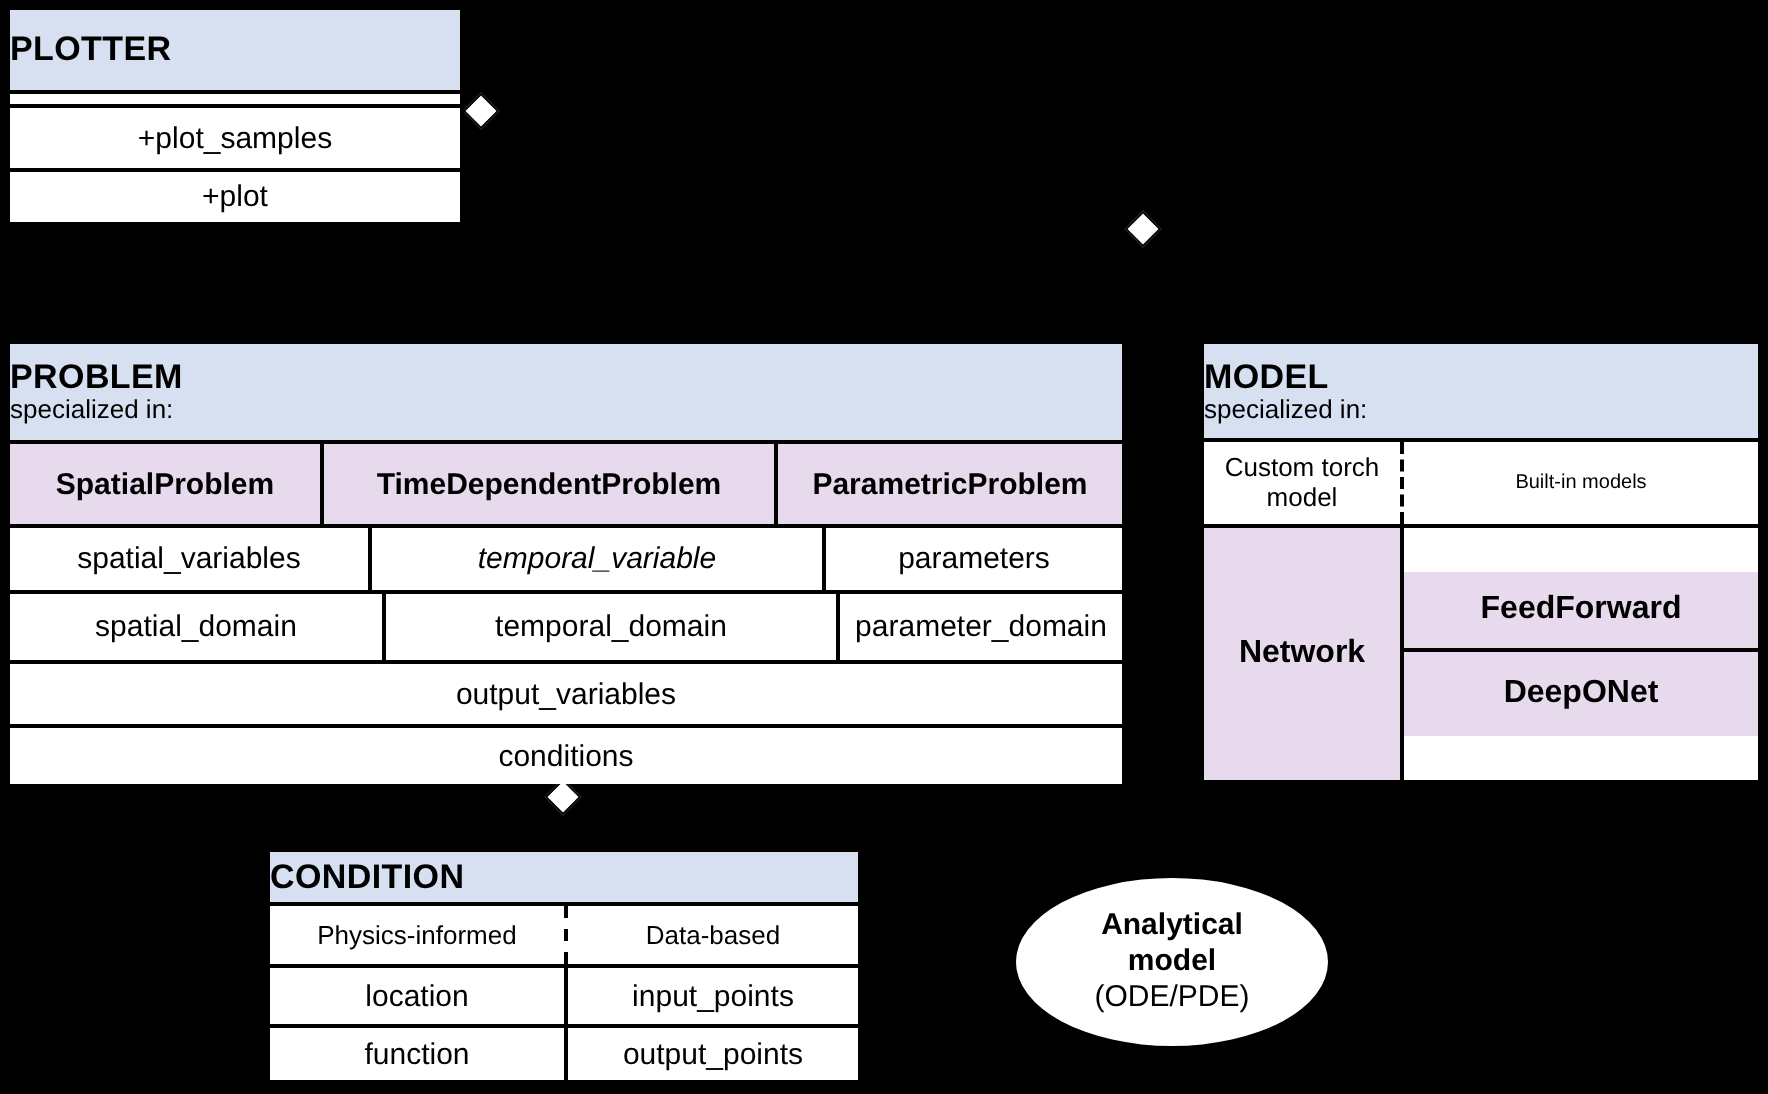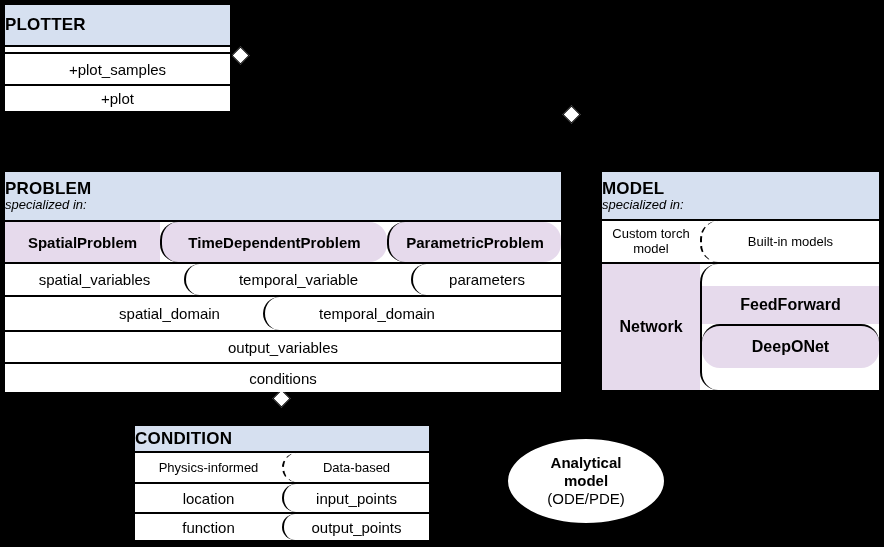--- a/index.html
+++ b/index.html
@@ -25,21 +25,21 @@
     box-sizing:border-box;
     background:#d6e0f0;
     border-bottom:2px solid #000;
     display:flex;
     flex-direction:column;
     align-items:flex-start;
     justify-content:center;
     line-height:1.12;
   }
   .hdr .t{ font-weight:bold; font-size:17px; color:#000; letter-spacing:.2px;}
-  .hdr .s{ font-weight:normal; font-size:13px; color:#000;font-style:italic;}
+  .hdr .s{ font-weight:normal; font-size:13px; color:#000;}
   .row{
     box-sizing:border-box;
     display:flex;
     align-items:center;
     justify-content:center;
     font-size:15px;
     color:#000;
     border-top:2px solid #000;
     background:#fff;
     text-align:center;
@@ -49,21 +49,21 @@
     box-sizing:border-box;
     display:flex;
     align-items:center;
     justify-content:center;
     text-align:center;
     font-size:15px;
     color:#000;
     background:#fff;
     height:100%;
   }
-  .cell + .cell{border-left:2px solid #000;border-radius:18px;}
+  .cell + .cell{border-left:2px solid #000;}
   .lav{background:#e6daec;}
   .bold{font-weight:bold;}
   .ital{font-style:italic;}
   .dash-split{border-left:2px dashed #000 !important;}
 
   
   .ln{position:absolute;background:#000;}
   .diamond{
     position:absolute;
     width:11px;height:11px;
@@ -132,46 +132,47 @@
     </div>
 
     <div class="row first" style="height:40px;border-top:none;">
       <div class="cell lav bold" style="width:155px;border-left:none;">SpatialProblem</div>
       <div class="cell lav bold" style="width:227px;">TimeDependentProblem</div>
       <div class="cell lav bold" style="flex:1;">ParametricProblem</div>
     </div>
 
     <div class="row" style="height:33px;">
       <div class="cell" style="width:179px;border-left:none;">spatial_variables</div>
-      <div class="cell" style="width:227px;">temporal_variable</div>
+      <div class="cell" style="width:227px;font-style:italic;">temporal_variable</div>
       <div class="cell" style="flex:1;">parameters</div>
     </div>
 
     <div class="row" style="height:35px;">
       <div class="cell" style="width:186px;border-left:none;">spatial_domain</div>
       <div class="cell" style="width:227px;">temporal_domain</div>
+      <div class="cell" style="flex:1;">parameter_domain</div>
     </div>
 
     <div class="row" style="height:32px;">
       <span>output_variables</span>
     </div>
     <div class="row" style="height:30px;">
       <span>conditions</span>
     </div>
   </div>
 
   <div class="box" style="left:600px;top:170px;width:281px;height:222px;">
     <div class="hdr" style="height:49px;">
       <span class="t">MODEL</span>
       <span class="s">specialized in:</span>
     </div>
 
     <div class="row first" style="height:41px;border-top:none;">
       <div class="cell" style="width:98px;border-left:none;font-size:13px;line-height:1.15;">Custom torch model</div>
-      <div class="cell dash-split" style="flex:1;font-size:13px;">Built-in models</div>
+      <div class="cell dash-split" style="flex:1;font-size:10px;">Built-in models</div>
     </div>
 
     <div class="row" style="height:128px;align-items:stretch;">
       <div class="cell lav bold" style="width:98px;border-left:none;font-size:16px;">Network</div>
       <div class="cell" style="flex:1;flex-direction:column;padding:0;background:transparent;">
         <div class="cell lav bold" style="width:100%;height:38px;border-left:none;font-size:16px;">FeedForward</div>
         <div class="cell lav bold" style="width:100%;height:44px;border-left:none;border-top:2px solid #000;font-size:16px;">DeepONet</div>
       </div>
     </div>
   </div>

